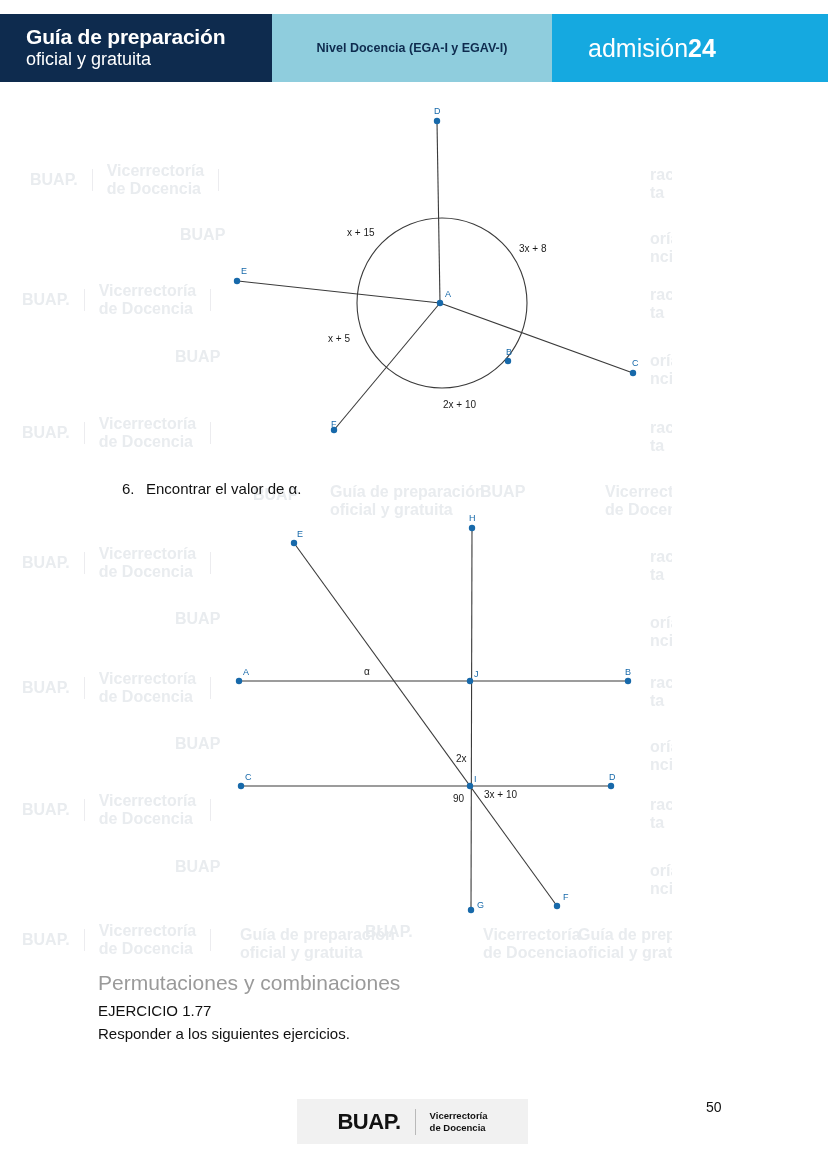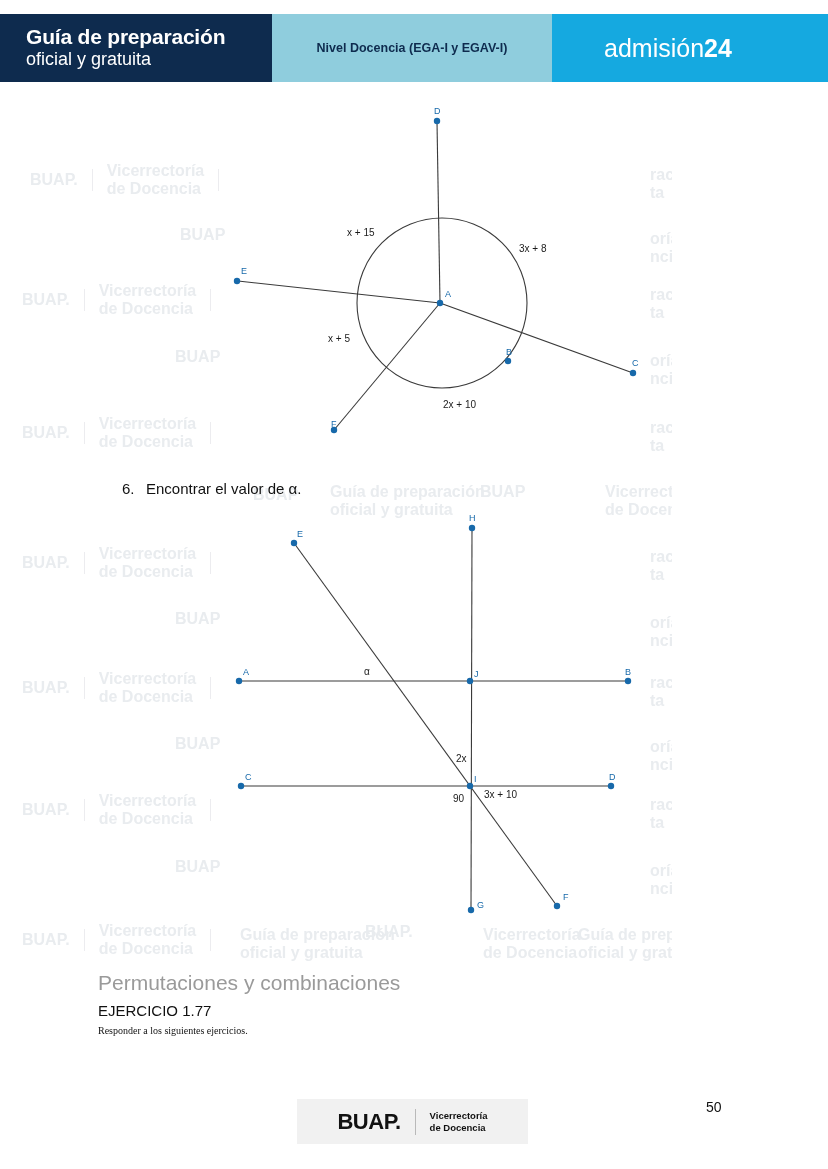--- a/index.html
+++ b/index.html
@@ -25,21 +25,21 @@
   .hdr-left .l1{font-size:21px;font-weight:bold;line-height:1.08;letter-spacing:-0.2px;}
   .hdr-left .l2{font-size:18px;font-weight:normal;line-height:1.15;}
   .hdr-mid{
     width:280px;background:#8fcddd;color:#0e2b4e;
     display:flex;align-items:center;justify-content:center;
     font-size:12.5px;font-weight:bold;
   }
   .hdr-right{
     flex:1;background:#15a9e0;color:#ffffff;
     display:flex;align-items:center;
-    padding-left:52px;box-sizing:border-box;
+    padding-left:36px;box-sizing:border-box;
     font-size:25px;
   }
   .hdr-right .b{font-weight:bold;}
 
   
   .wm-layer{position:absolute;left:0;top:90px;width:672px;height:880px;overflow:hidden;pointer-events:none;}
   .wm{
     position:absolute;color:#e9ecef;font-weight:bold;white-space:nowrap;
     font-family:"Liberation Sans", sans-serif;
   }
@@ -59,21 +59,21 @@
   .sec-title{
     position:absolute;left:98px;top:971px;
     font-size:21px;color:#9a9a9a;
   }
   .ej{
     position:absolute;left:98px;top:1002px;
     font-size:15px;color:#111;
   }
   .ej2{
     position:absolute;left:98px;top:1025px;
-    font-size:10px;color:#111;font-family:Liberation Serif, serif;
+    font-size:15px;color:#111;
   }
 
   
   .footer-logo{
     position:absolute;left:297px;top:1099px;width:231px;height:45px;
     background:#f1f1f1;display:flex;align-items:center;justify-content:center;gap:14px;
   }
   .footer-logo .buap{font-size:22px;font-weight:bold;letter-spacing:-0.5px;color:#111;}
   .footer-logo .vline{width:1px;height:26px;background:#b9b9b9;}
   .footer-logo .vtxt{font-size:9.5px;font-weight:bold;line-height:1.25;color:#111;}

